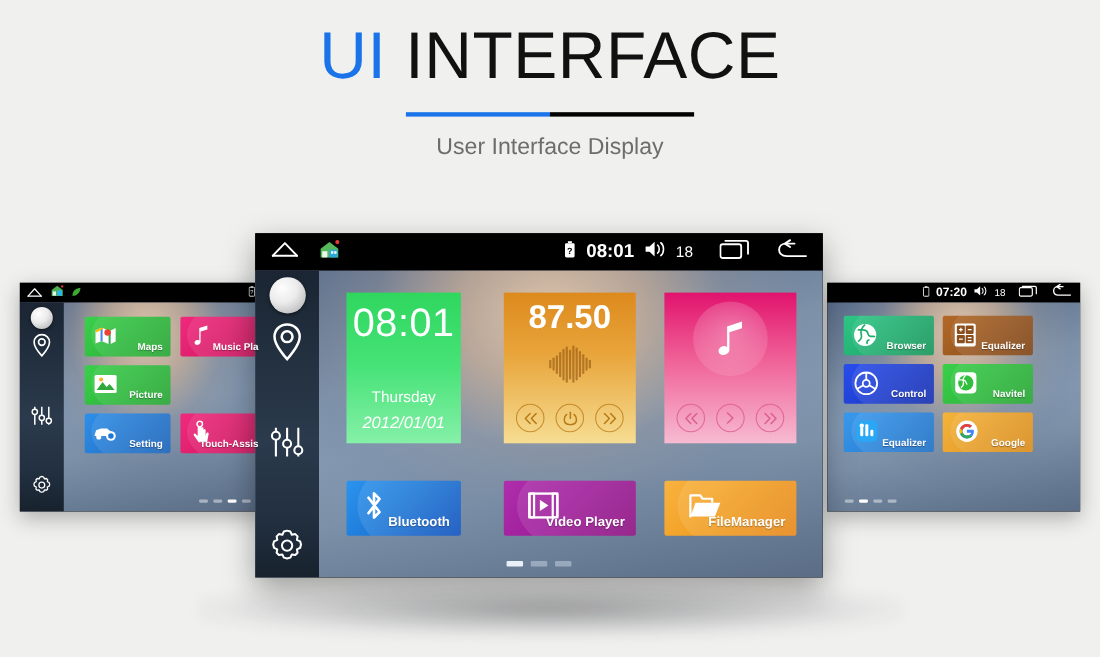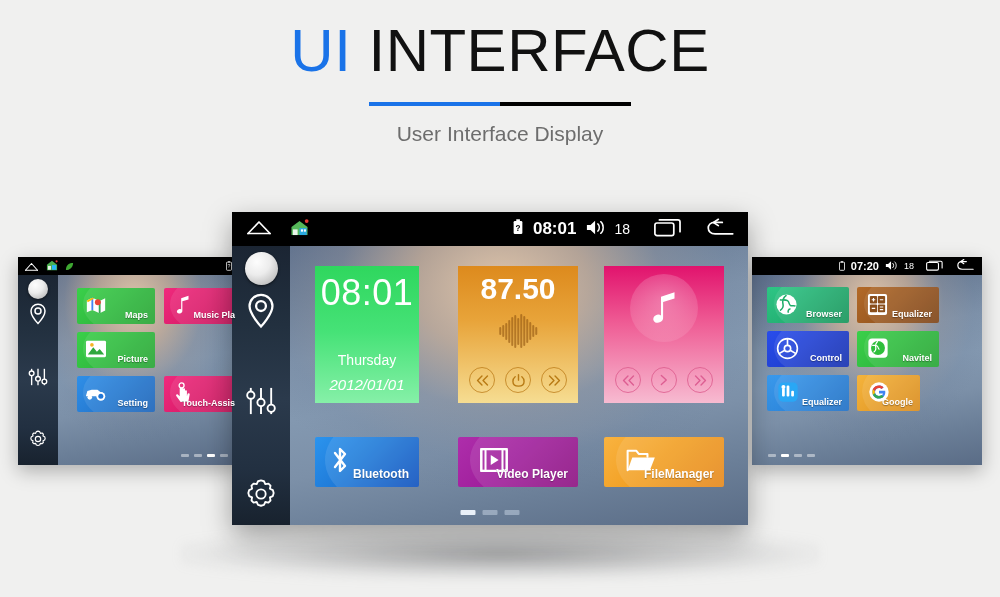--- a/index.html
+++ b/index.html
@@ -333,21 +333,21 @@
               <rect x="1.5" y="1.5" width="21" height="21" rx="5" fill="#29a7f5"></rect>
               <rect x="5.5" y="8" width="3" height="9" rx="1.2" fill="#fff"></rect>
               <rect x="10.5" y="5" width="3" height="12" rx="1.2" fill="#fff"></rect>
               <rect x="15.5" y="10.5" width="3" height="6.5" rx="1.2" fill="#fff"></rect>
               <circle cx="7" cy="6.5" r="2.2" fill="#fff"></circle>
             </svg>
         </span>
         <span class="tile-label" style="font-size:9px;">Equalizer</span>
       </div>
 
-      <div class="tile" style="left:105px; top:100px; width:63px; height:36px; background:linear-gradient(135deg,#f5b43c 0%,#d98b1c 100%); border-radius:2px; position:absolute;">
+      <div class="tile" style="left:105px; top:100px; width:82px; height:36px; background:linear-gradient(135deg,#f5b43c 0%,#d98b1c 100%); border-radius:2px; position:absolute;">
         <span class="tile-ico" style="left:11px; top:6px; width:22px; height:22px;">
           <svg width="22" height="22" viewBox="0 0 24 24">
               <circle cx="12" cy="12" r="10.6" fill="#fff"></circle>
               <path d="M12 10.6 L12 13.6 L16.3 13.6 C16 14.9 14.7 16.3 12 16.3 C9.6 16.3 7.7 14.3 7.7 12 C7.7 9.7 9.6 7.7 12 7.7 C13.3 7.7 14.2 8.2 14.8 8.8 L17 6.7 C15.7 5.5 14 4.8 12 4.8 C8 4.8 4.8 8 4.8 12 C4.8 16 8 19.2 12 19.2 C16.1 19.2 18.9 16.3 18.9 12.3 C18.9 11.7 18.8 11.1 18.7 10.6 Z" fill="#4285f4"></path>
               <path d="M12 19.2 C14.1 19.2 15.8 18.5 17.1 17.3 L14.8 15.4 C14.1 15.9 13.2 16.3 12 16.3 C9.9 16.3 8.2 14.9 7.6 13 L5.2 14.9 C6.5 17.4 9 19.2 12 19.2 Z" fill="#34a853"></path>
               <path d="M5.2 9.1 C4.9 10 4.8 11 4.8 12 C4.8 13 4.9 14 5.2 14.9 L7.6 13 C7.4 12.4 7.4 11.6 7.6 11 Z" fill="#fbbc05"></path>
               <path d="M12 7.7 C13.3 7.7 14.2 8.2 14.8 8.8 L17 6.7 C15.7 5.5 14 4.8 12 4.8 C9 4.8 6.5 6.6 5.2 9.1 L7.6 11 C8.2 9.1 9.9 7.7 12 7.7 Z" fill="#ea4335"></path>
             </svg>
         </span>
         <span class="tile-label" style="font-size:9px;">Google</span>

